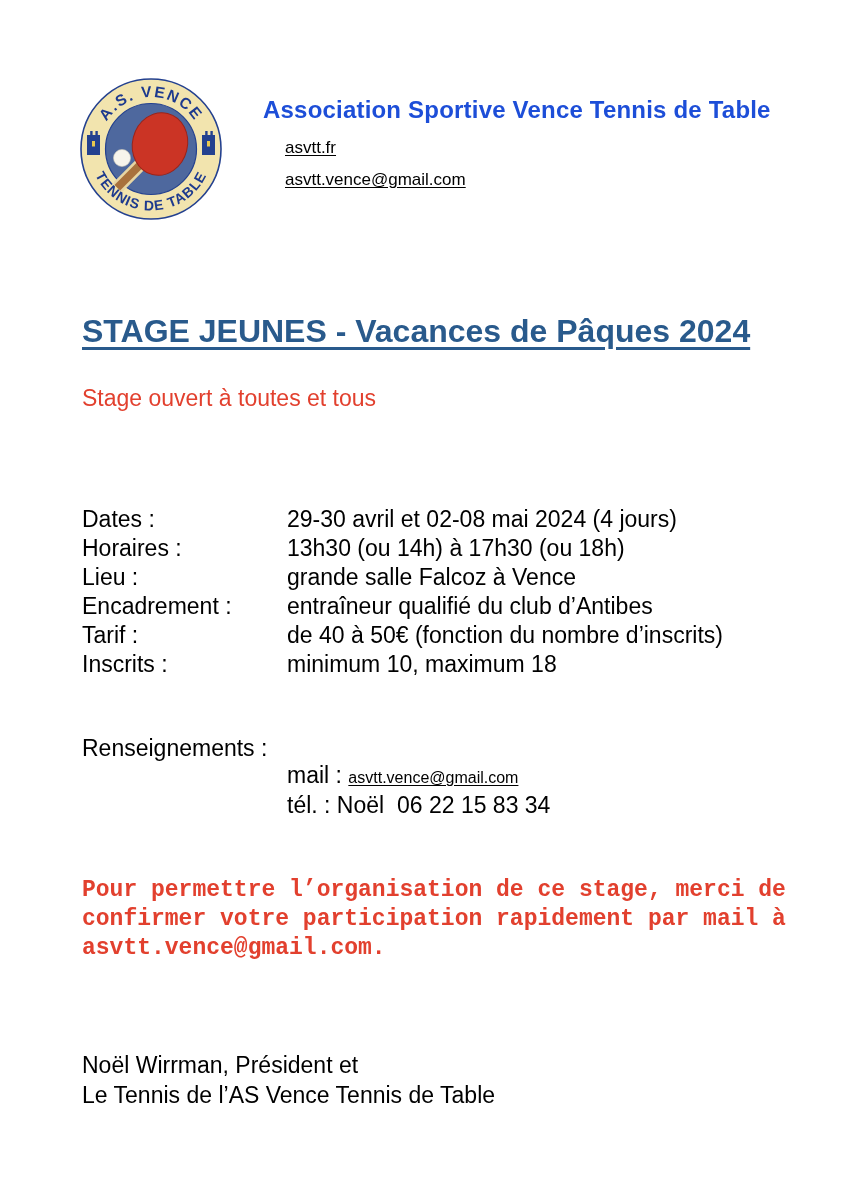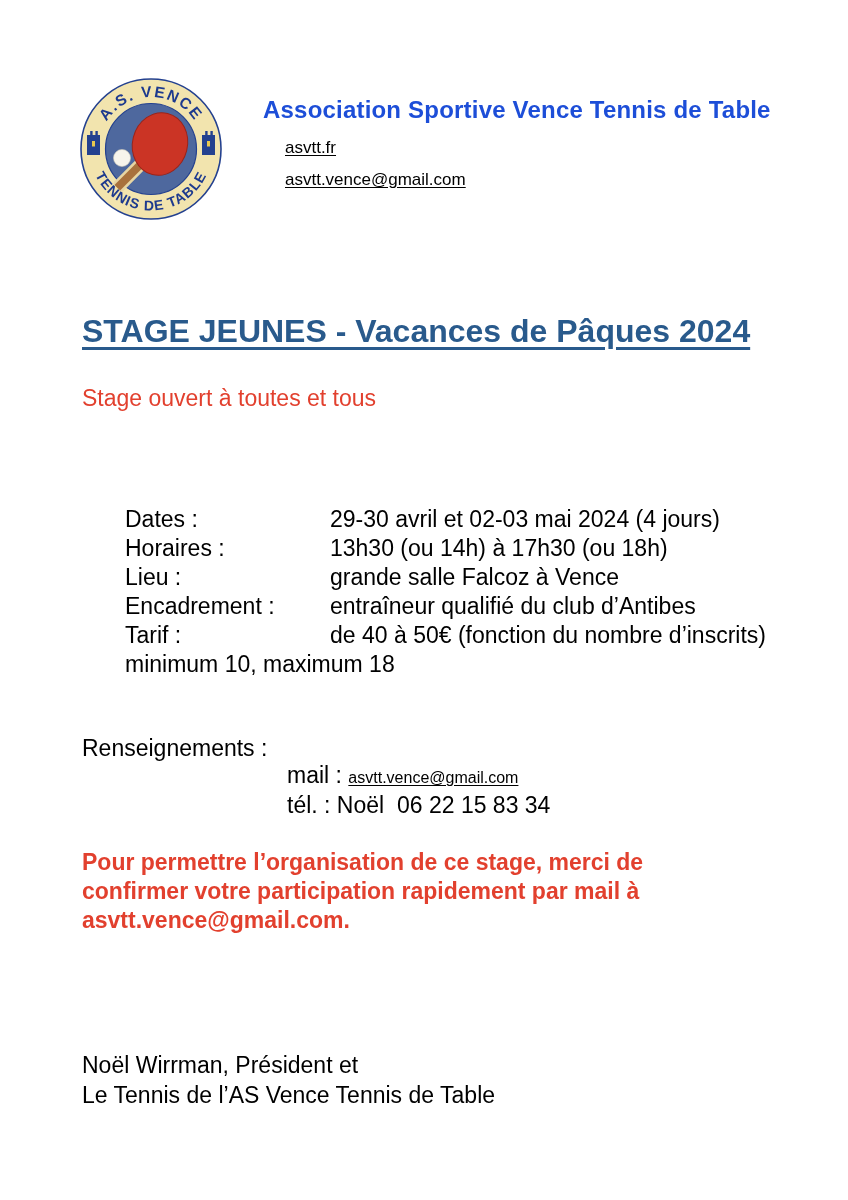--- a/index.html
+++ b/index.html
@@ -60,21 +60,21 @@
     font-size: 23px;
     color: #e2402e;
     white-space: nowrap;
   }
   .details {
     position: absolute;
     left: 82px; top: 505px;
     font-size: 23px;
     line-height: 29px;
   }
-  .detail-row { display: flex; white-space: nowrap; margin-left: 43px; }
+  .detail-row { display: flex; white-space: nowrap; }
   .detail-label { flex: 0 0 205px; width: 205px; }
   .contact-heading {
     position: absolute;
     left: 82px; top: 735px;
     font-size: 23px;
     white-space: nowrap;
   }
   .contact-mail {
     position: absolute;
     left: 287px; top: 762px;
@@ -89,26 +89,27 @@
     cursor: pointer;
   }
   .contact-tel {
     position: absolute;
     left: 287px; top: 792px;
     font-size: 23px;
     white-space: pre-wrap;
   }
   .notice {
     position: absolute;
-    left: 82px; top: 848px;
+    left: 82px; top: 876px;
     font-size: 23px;
     font-weight: bold;
     color: #e2402e;
     line-height: 29px;
     white-space: nowrap;
+    font-family: Liberation Mono, monospace;
   }
   .signature {
     position: absolute;
     left: 82px; top: 1050px;
     font-size: 23px;
     line-height: 30px;
     white-space: nowrap;
   }
 </style>
 </head>
@@ -154,39 +155,40 @@
   <a class="hlink email-link">asvtt.vence@gmail.com</a>
 
   <div class="main-title">
     <span class="underlined">STAGE JEUNES - Vacances de Pâques 2024</span>
   </div>
   <div class="subtitle">Stage ouvert à toutes et tous</div>
 
   <div class="details">
     <div class="detail-row">
       <span class="detail-label">Dates :</span>
-      <span class="detail-value">29-30 avril et 02-03 mai 2024 (4 jours)</span>
+      <span class="detail-value">29-30 avril et 02-08 mai 2024 (4 jours)</span>
     </div>
     <div class="detail-row">
       <span class="detail-label">Horaires :</span>
       <span class="detail-value">13h30 (ou 14h) à 17h30 (ou 18h)</span>
     </div>
     <div class="detail-row">
       <span class="detail-label">Lieu :</span>
       <span class="detail-value">grande salle Falcoz à Vence</span>
     </div>
     <div class="detail-row">
       <span class="detail-label">Encadrement :</span>
       <span class="detail-value">entraîneur qualifié du club d’Antibes</span>
     </div>
     <div class="detail-row">
       <span class="detail-label">Tarif :</span>
       <span class="detail-value">de 40 à 50€ (fonction du nombre d’inscrits)</span>
     </div>
     <div class="detail-row">
+      <span class="detail-label">Inscrits :</span>
       <span class="detail-value">minimum 10, maximum 18</span>
     </div>
   </div>
 
   <div class="contact-heading">Renseignements :</div>
   <div class="contact-mail">
     <span>mail : </span><a class="small-link">asvtt.vence@gmail.com</a>
   </div>
   <div class="contact-tel">tél. : Noël  06 22 15 83 34</div>
 

